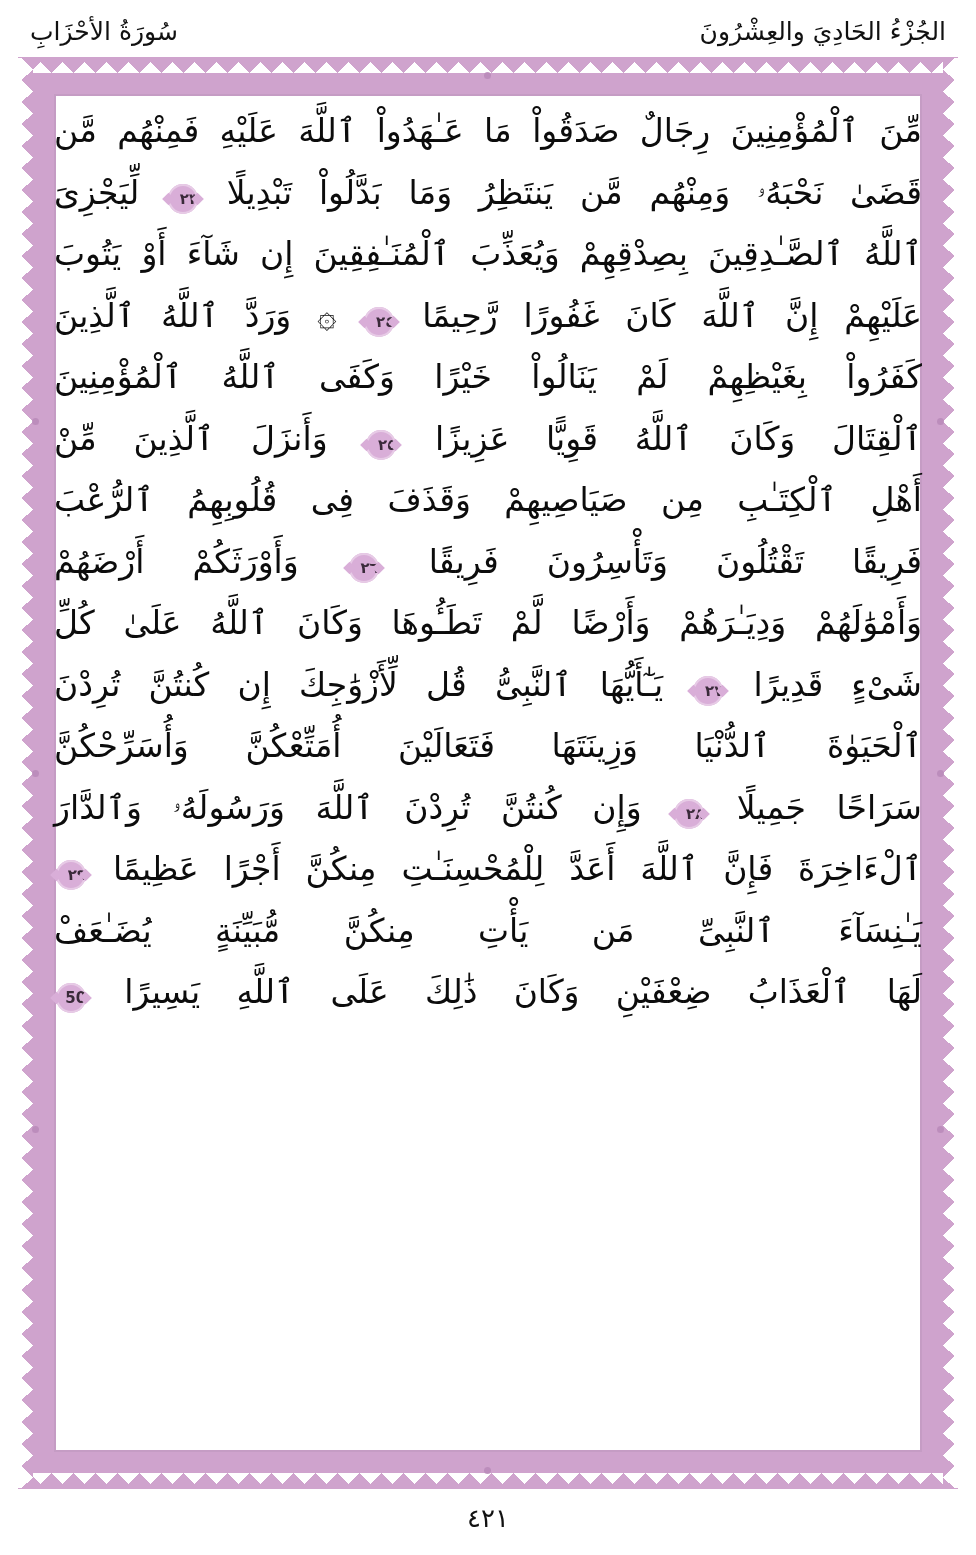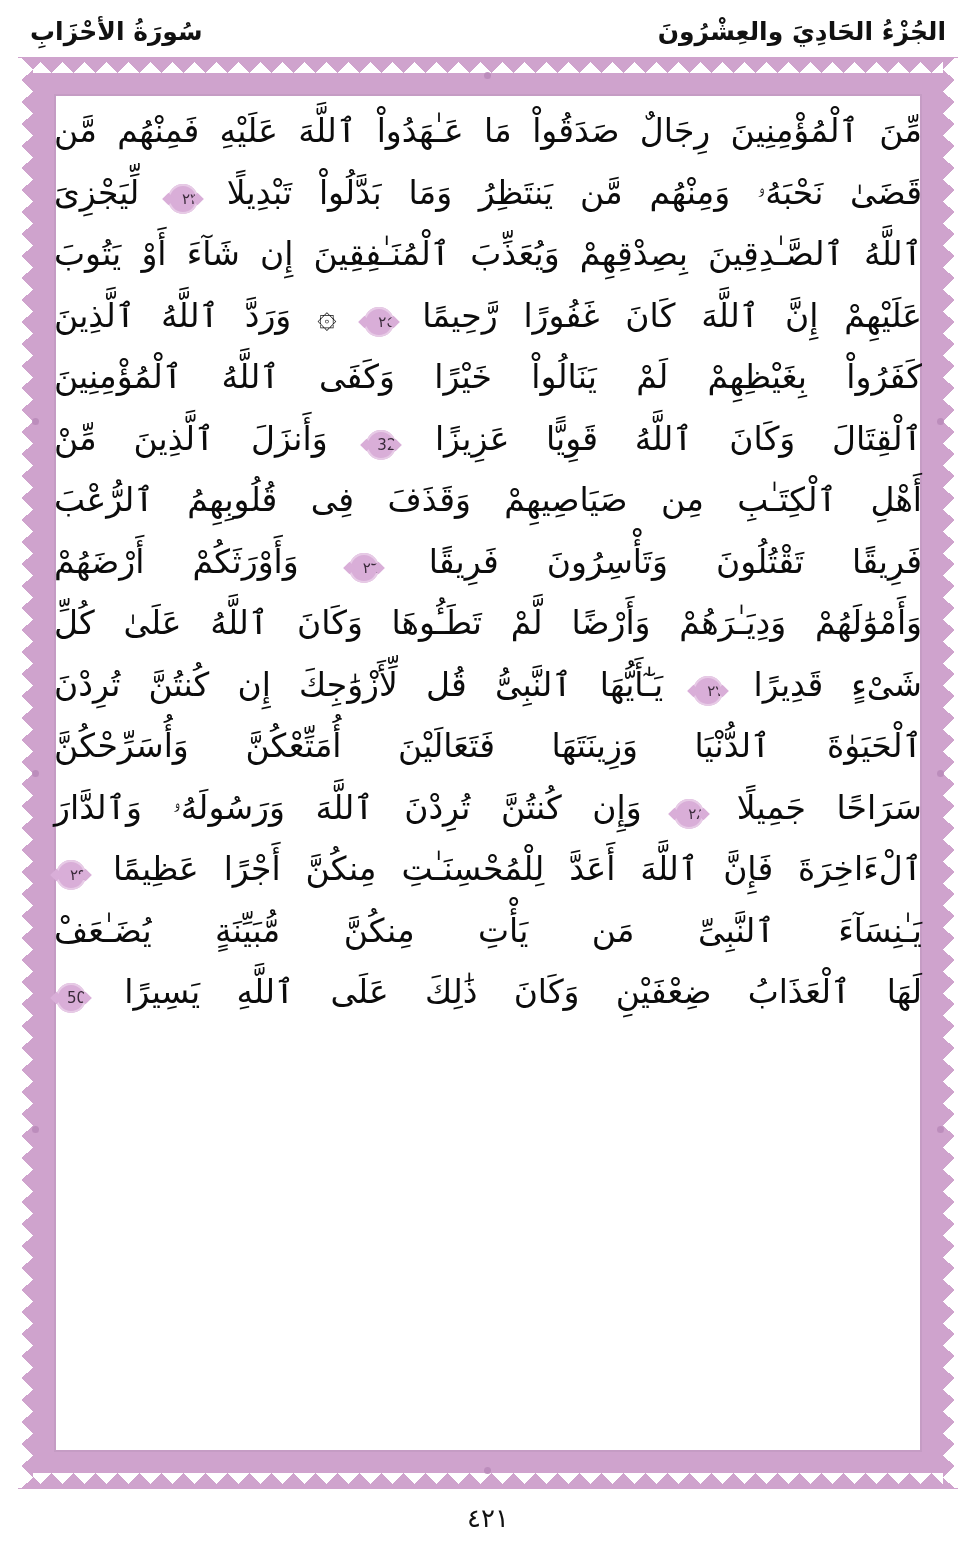--- a/index.html
+++ b/index.html
@@ -33,21 +33,21 @@
     flex-direction: row-reverse;
     justify-content: space-between;
     align-items: center;
     font-size: 25px;
     color: #111;
     font-family: "DejaVu Sans", "Liberation Sans", sans-serif;
     letter-spacing: 0px;
   }
   .header .chunk {
     white-space: nowrap;
-    font-weight: 700;
+    font-weight: 400;
   }
 
   
   .frame-outer {
     position: absolute;
     top: 58px;
     left: 18px;
     width: 940px;
     height: 1430px;
     box-sizing: border-box;
@@ -133,20 +133,21 @@
     line-height: 30px;
     text-align: center;
     font-size: 15px;
     color: #3a2a3a;
     background: #d9aed8;
     border-radius: 50%;
     position: relative;
     margin: 0 2px;
     vertical-align: middle;
     box-shadow: 0 0 0 2px #e7cbe6 inset;
+    font-weight: bold;
   }
   .ayah::before, .ayah::after {
     content: "";
     position: absolute;
     top: 50%;
     width: 9px; height: 9px;
     background: #d9aed8;
     transform: translateY(-50%) rotate(45deg);
   }
   .ayah::before { left: -4px; }
@@ -249,21 +250,21 @@
         <span class="w">وَكَفَى</span>
         <span class="w">ٱللَّهُ</span>
         <span class="w">ٱلْمُؤْمِنِينَ</span>
       </div>
       <div class="line">
         <span class="w">ٱلْقِتَالَ</span>
         <span class="w">وَكَانَ</span>
         <span class="w">ٱللَّهُ</span>
         <span class="w">قَوِيًّا</span>
         <span class="w">عَزِيزًا</span>
-        <span class="ayah">32</span>
+        <span class="ayah">٢٥</span>
         <span class="w">وَأَنزَلَ</span>
         <span class="w">ٱلَّذِينَ</span>
         <span class="w">مِّنْ</span>
       </div>
       <div class="line">
         <span class="w">أَهْلِ</span>
         <span class="w">ٱلْكِتَـٰبِ</span>
         <span class="w">مِن</span>
         <span class="w">صَيَاصِيهِمْ</span>
         <span class="w">وَقَذَفَ</span>

